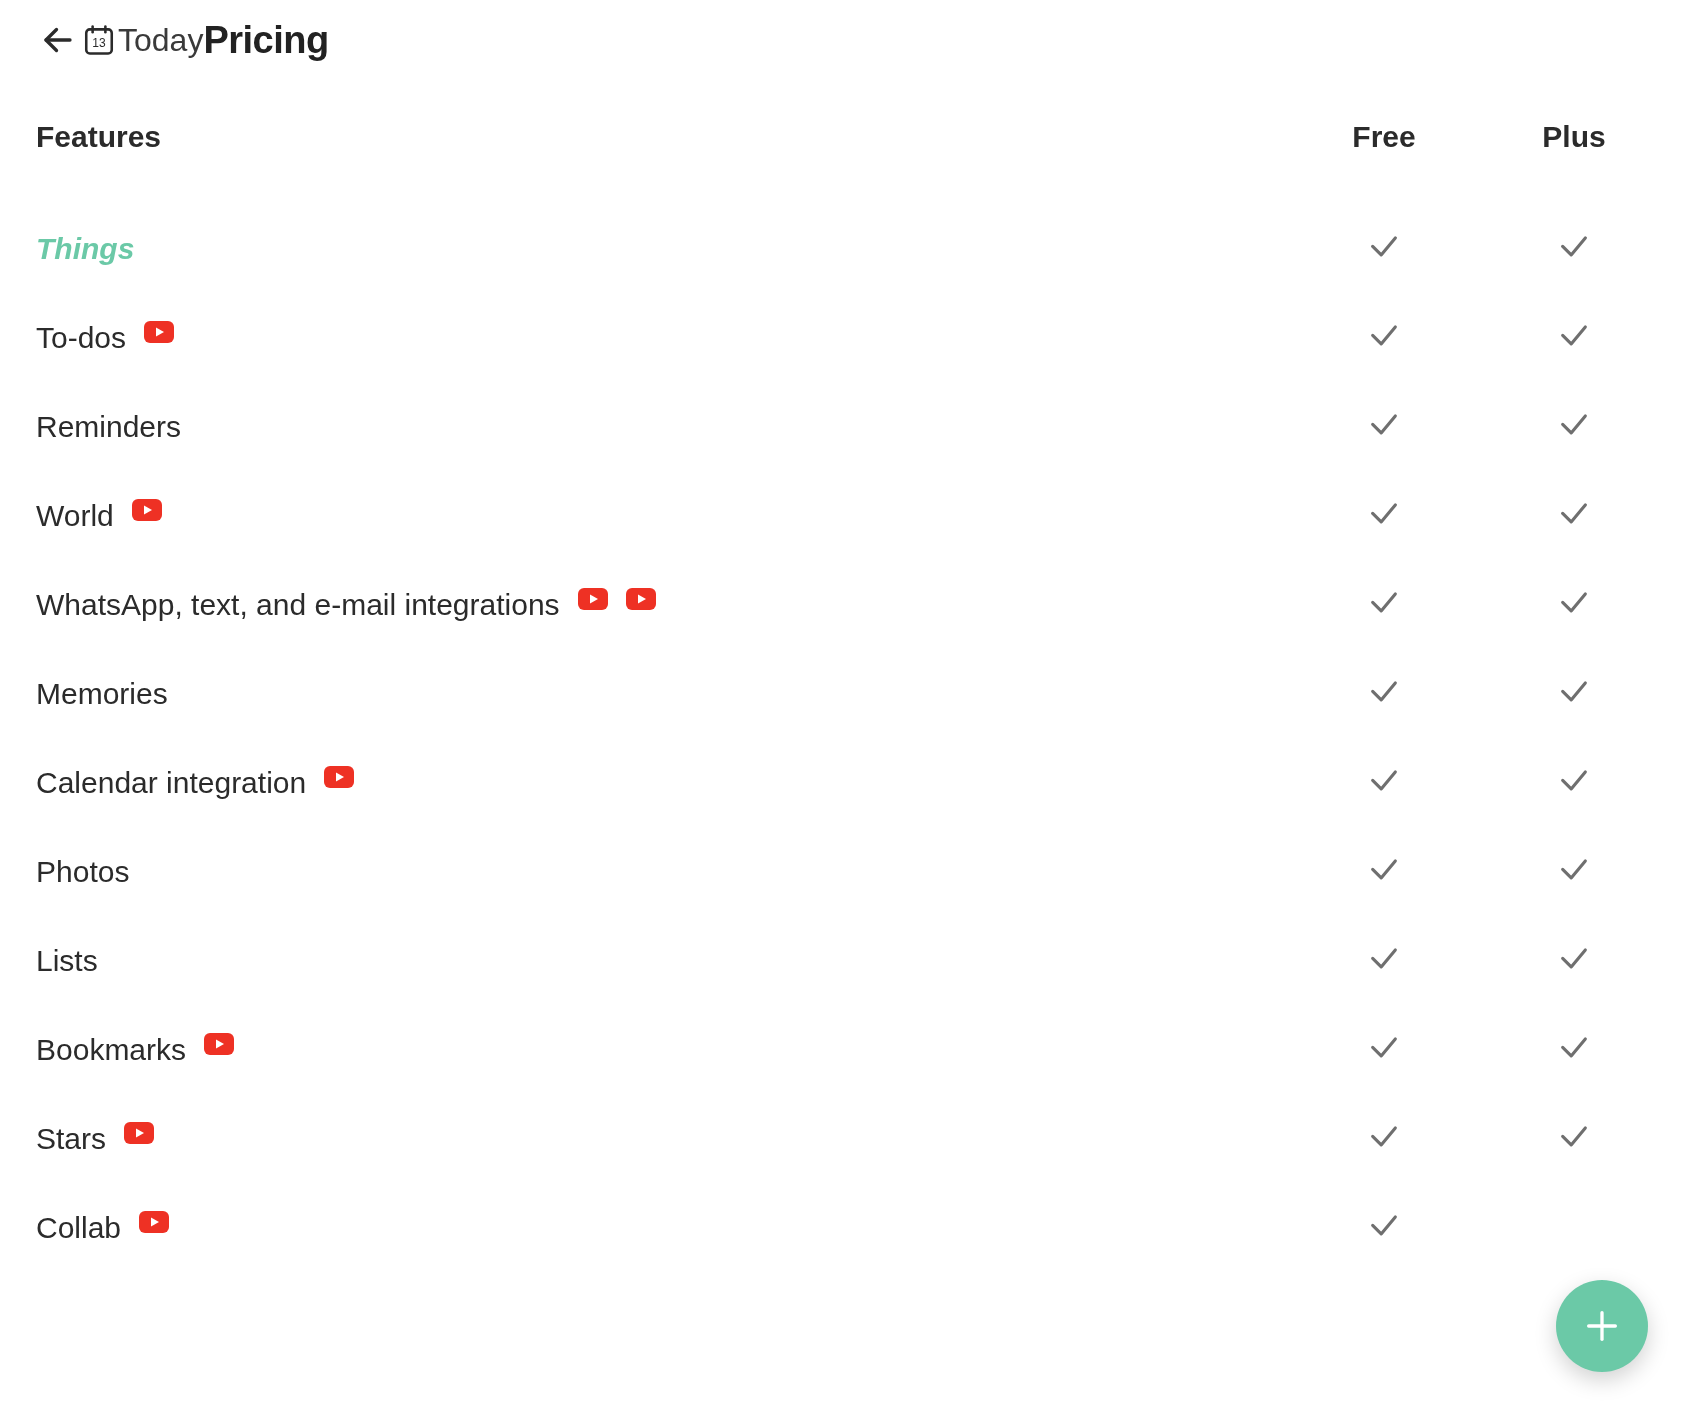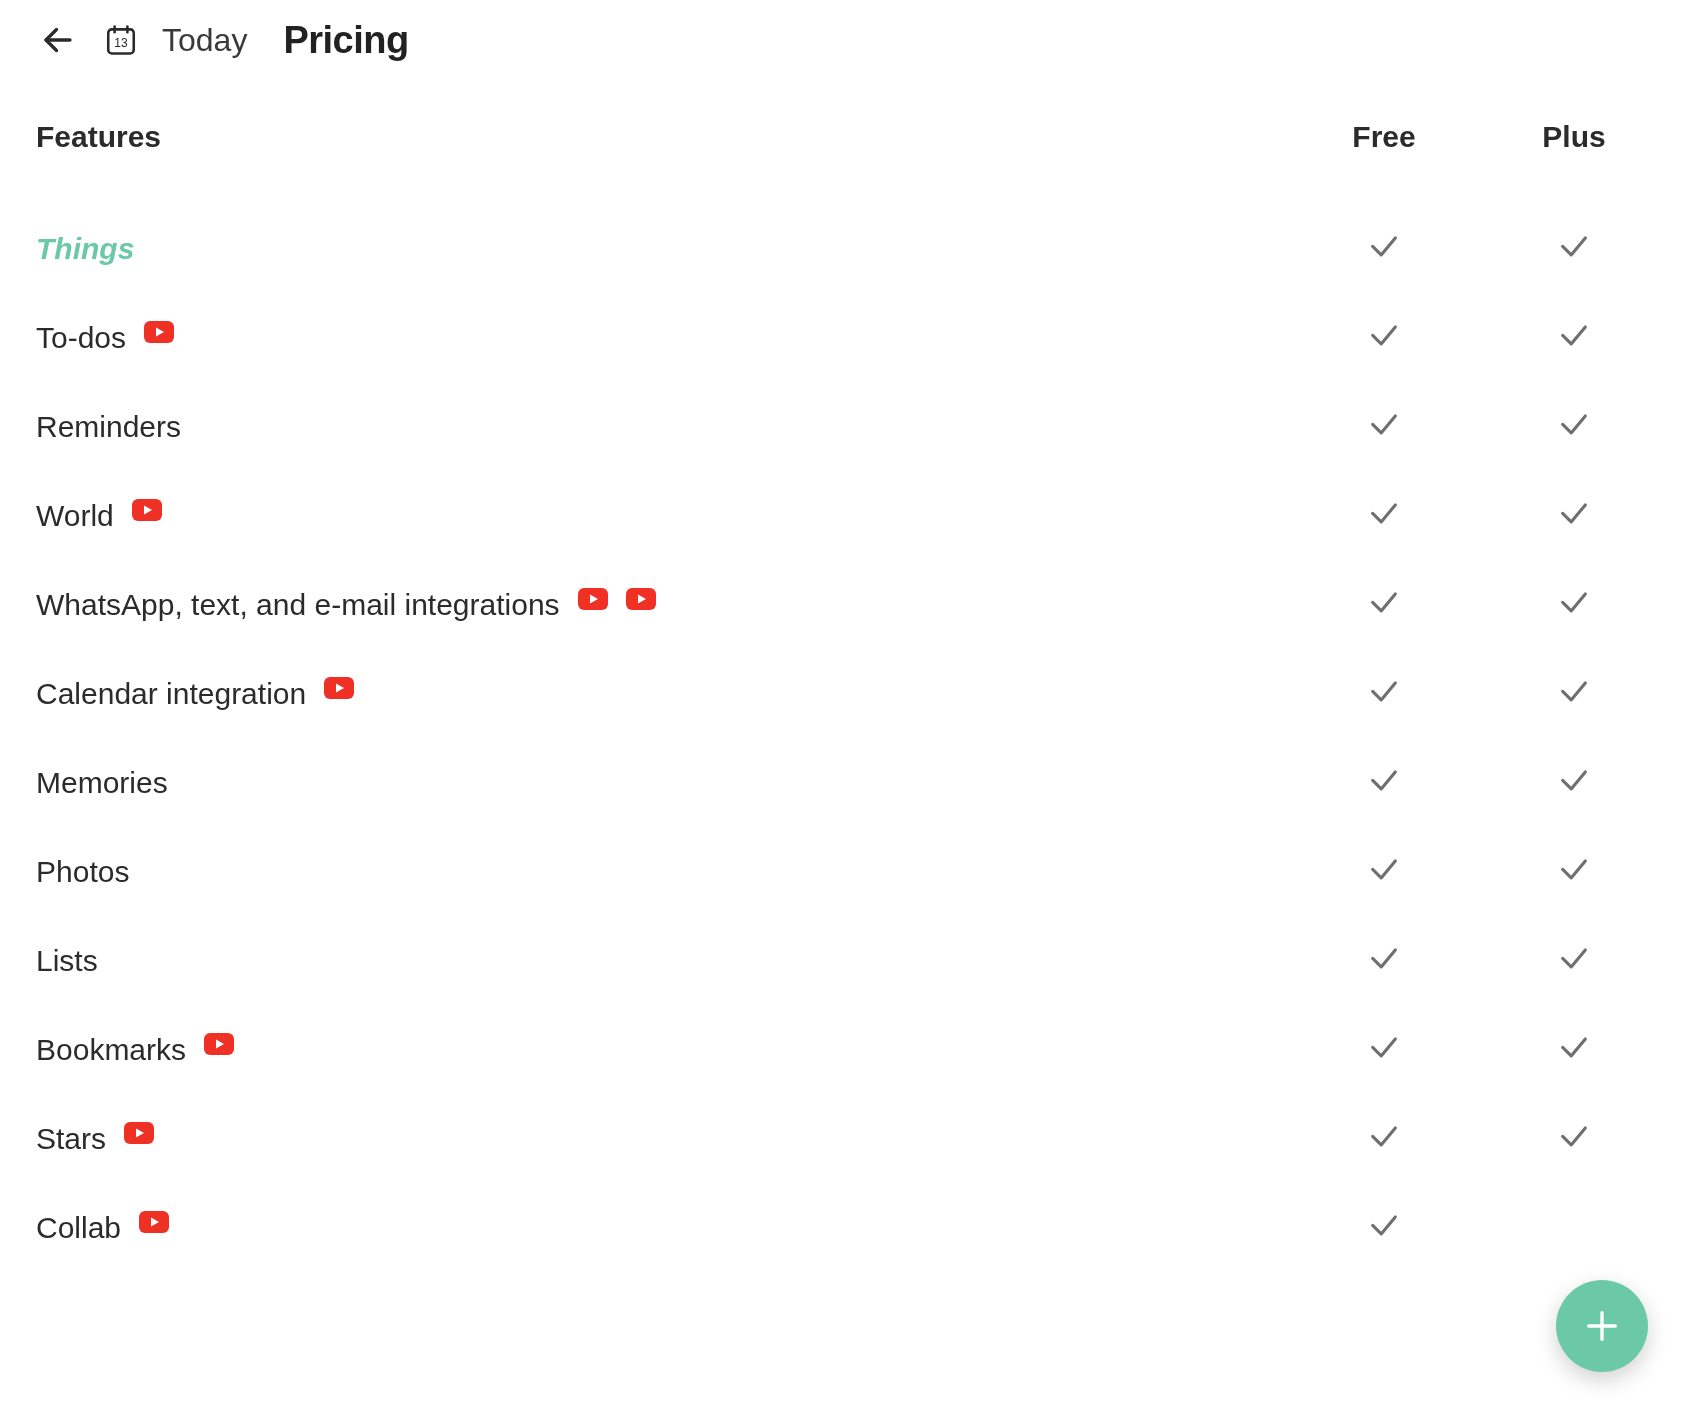--- a/index.html
+++ b/index.html
@@ -7,21 +7,20 @@
     width: 1690px;
     height: 1414px;
     background: #ffffff;
     font-family: -apple-system, BlinkMacSystemFont, "Segoe UI", "Helvetica Neue", Arial, sans-serif;
     color: #2b2b2b;
     overflow: hidden;
   }
   .topbar {
     display: flex;
     align-items: center;
-    gap: 22px;
     padding: 18px 36px 28px 36px;
   }
   .back-btn {
     width: 44px; height: 44px;
     display: flex; align-items: center; justify-content: center;
     cursor: pointer;
   }
   .cal-btn {
     width: 38px; height: 38px;
     display: flex; align-items: center; justify-content: center;
@@ -29,21 +28,20 @@
   }
   .today-label {
     font-size: 32px;
     font-weight: 500;
     color: #3a3a3a;
   }
   .page-title {
     font-size: 38px;
     font-weight: 800;
     color: #222;
-    margin-left: 14px;
     letter-spacing: -0.5px;
   }
   .table-wrap {
     padding: 10px 21px 0 36px;
   }
   table {
     width: 100%;
     border-collapse: collapse;
     table-layout: fixed;
   }
@@ -245,44 +243,44 @@
             </span></td>
           <td class="plan"><span class="check">
               <svg width="34" height="34" viewBox="0 0 24 24" fill="none" stroke="#6f6f6f" stroke-width="2.2" stroke-linecap="round" stroke-linejoin="round">
                 <polyline points="4 13 10 19 20 7"></polyline>
               </svg>
             </span></td>
         </tr>
         <tr>
           <td class="feat">
             <div class="row">
+              <span>Memories</span>
+            </div>
+          </td>
+          <td class="plan"><span class="check">
+              <svg width="34" height="34" viewBox="0 0 24 24" fill="none" stroke="#6f6f6f" stroke-width="2.2" stroke-linecap="round" stroke-linejoin="round">
+                <polyline points="4 13 10 19 20 7"></polyline>
+              </svg>
+            </span></td>
+          <td class="plan"><span class="check">
+              <svg width="34" height="34" viewBox="0 0 24 24" fill="none" stroke="#6f6f6f" stroke-width="2.2" stroke-linecap="round" stroke-linejoin="round">
+                <polyline points="4 13 10 19 20 7"></polyline>
+              </svg>
+            </span></td>
+        </tr>
+        <tr>
+          <td class="feat">
+            <div class="row">
               <span>Calendar integration</span>
               <span class="yt-badge">
                 <svg width="30" height="22" viewBox="0 0 30 22">
                   <rect x="0" y="0" width="30" height="22" rx="6" fill="#ee3124"></rect>
                   <polygon points="12,6.5 12,15.5 20,11" fill="#ffffff"></polygon>
                 </svg>
               </span>
-            </div>
-          </td>
-          <td class="plan"><span class="check">
-              <svg width="34" height="34" viewBox="0 0 24 24" fill="none" stroke="#6f6f6f" stroke-width="2.2" stroke-linecap="round" stroke-linejoin="round">
-                <polyline points="4 13 10 19 20 7"></polyline>
-              </svg>
-            </span></td>
-          <td class="plan"><span class="check">
-              <svg width="34" height="34" viewBox="0 0 24 24" fill="none" stroke="#6f6f6f" stroke-width="2.2" stroke-linecap="round" stroke-linejoin="round">
-                <polyline points="4 13 10 19 20 7"></polyline>
-              </svg>
-            </span></td>
-        </tr>
-        <tr>
-          <td class="feat">
-            <div class="row">
-              <span>Memories</span>
             </div>
           </td>
           <td class="plan"><span class="check">
               <svg width="34" height="34" viewBox="0 0 24 24" fill="none" stroke="#6f6f6f" stroke-width="2.2" stroke-linecap="round" stroke-linejoin="round">
                 <polyline points="4 13 10 19 20 7"></polyline>
               </svg>
             </span></td>
           <td class="plan"><span class="check">
               <svg width="34" height="34" viewBox="0 0 24 24" fill="none" stroke="#6f6f6f" stroke-width="2.2" stroke-linecap="round" stroke-linejoin="round">
                 <polyline points="4 13 10 19 20 7"></polyline>

